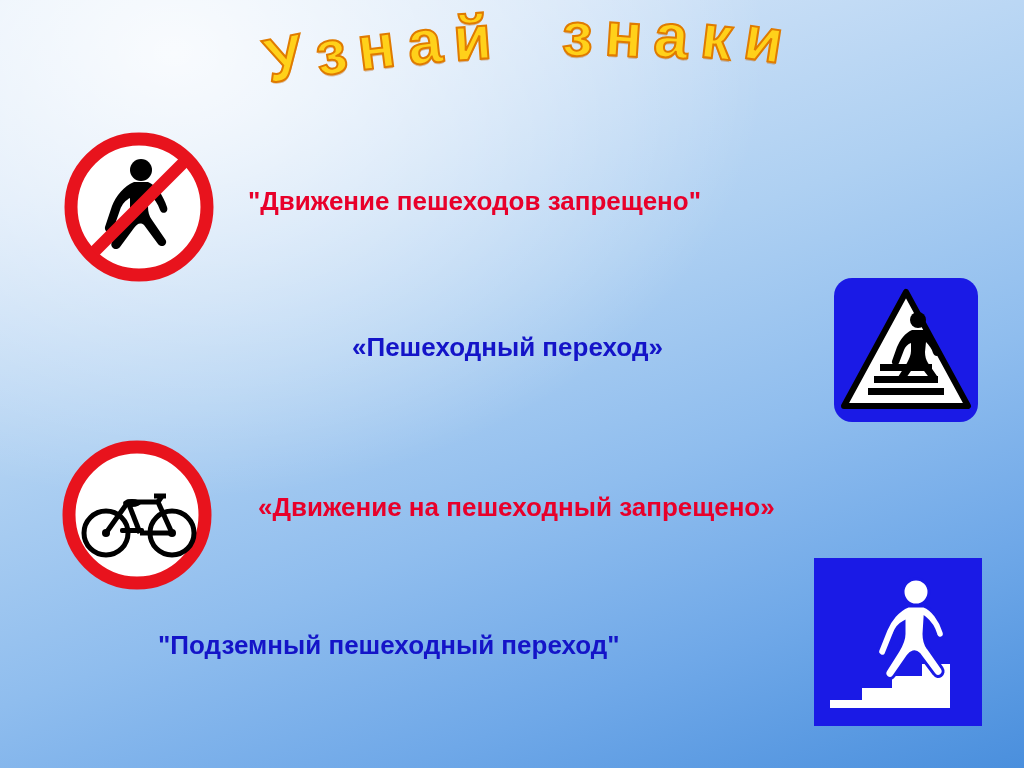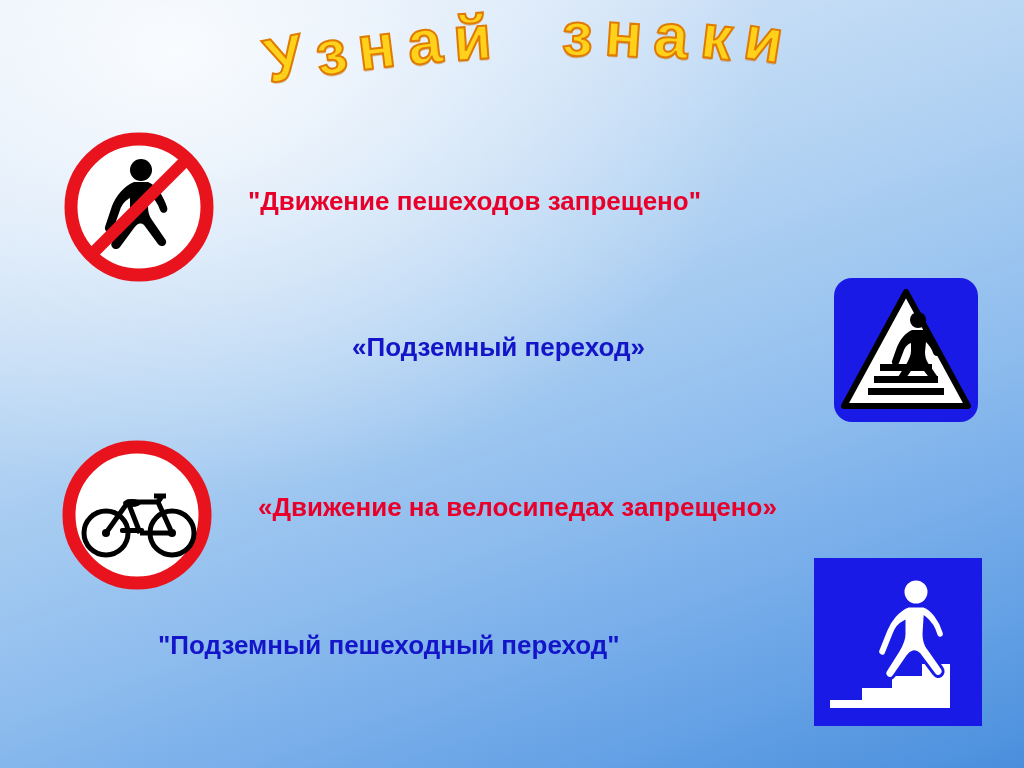--- a/index.html
+++ b/index.html
@@ -146,17 +146,17 @@
       </g>
 
       <g fill="#ffffff" stroke="#1A1AE6" stroke-width="3">
         <circle cx="104" cy="36" r="13"></circle>
         <path d="M96 50 C86 54 78 64 74 74 L66 94 C64 99 72 103 74 98 L82 78 C84 72 88 68 92 66 L92 78 C92 84 89 90 86 95 L74 114 C70 120 78 126 82 120 L96 100 C99 96 103 94 107 98 L122 118 C126 124 134 118 130 112 L116 92 C113 88 112 84 112 78 L113 62 C118 66 122 72 124 79 C126 85 134 82 132 76 C128 63 120 53 112 50 Z"></path>
       </g>
     </svg>
   </div>
 
   <div class="caption cap-red" id="cap1" style="color: rgb(232, 0, 42);">"Движение пешеходов запрещено"</div>
-  <div class="caption cap-blue" id="cap2" style="color: rgb(20, 20, 200);">«Подземный переход»</div>
-  <div class="caption cap-red" id="cap3" style="color: rgb(232, 0, 42);">«Движение на велосипедах запрещено»</div>
+  <div class="caption cap-blue" id="cap2" style="color: rgb(20, 20, 200);">«Пешеходный переход»</div>
+  <div class="caption cap-red" id="cap3" style="color: rgb(232, 0, 42);">«Движение на пешеходный запрещено»</div>
   <div class="caption cap-blue" id="cap4" style="color: rgb(20, 20, 200);">"Подземный пешеходный переход"</div>
 
 </div>
 
 </body></html>

